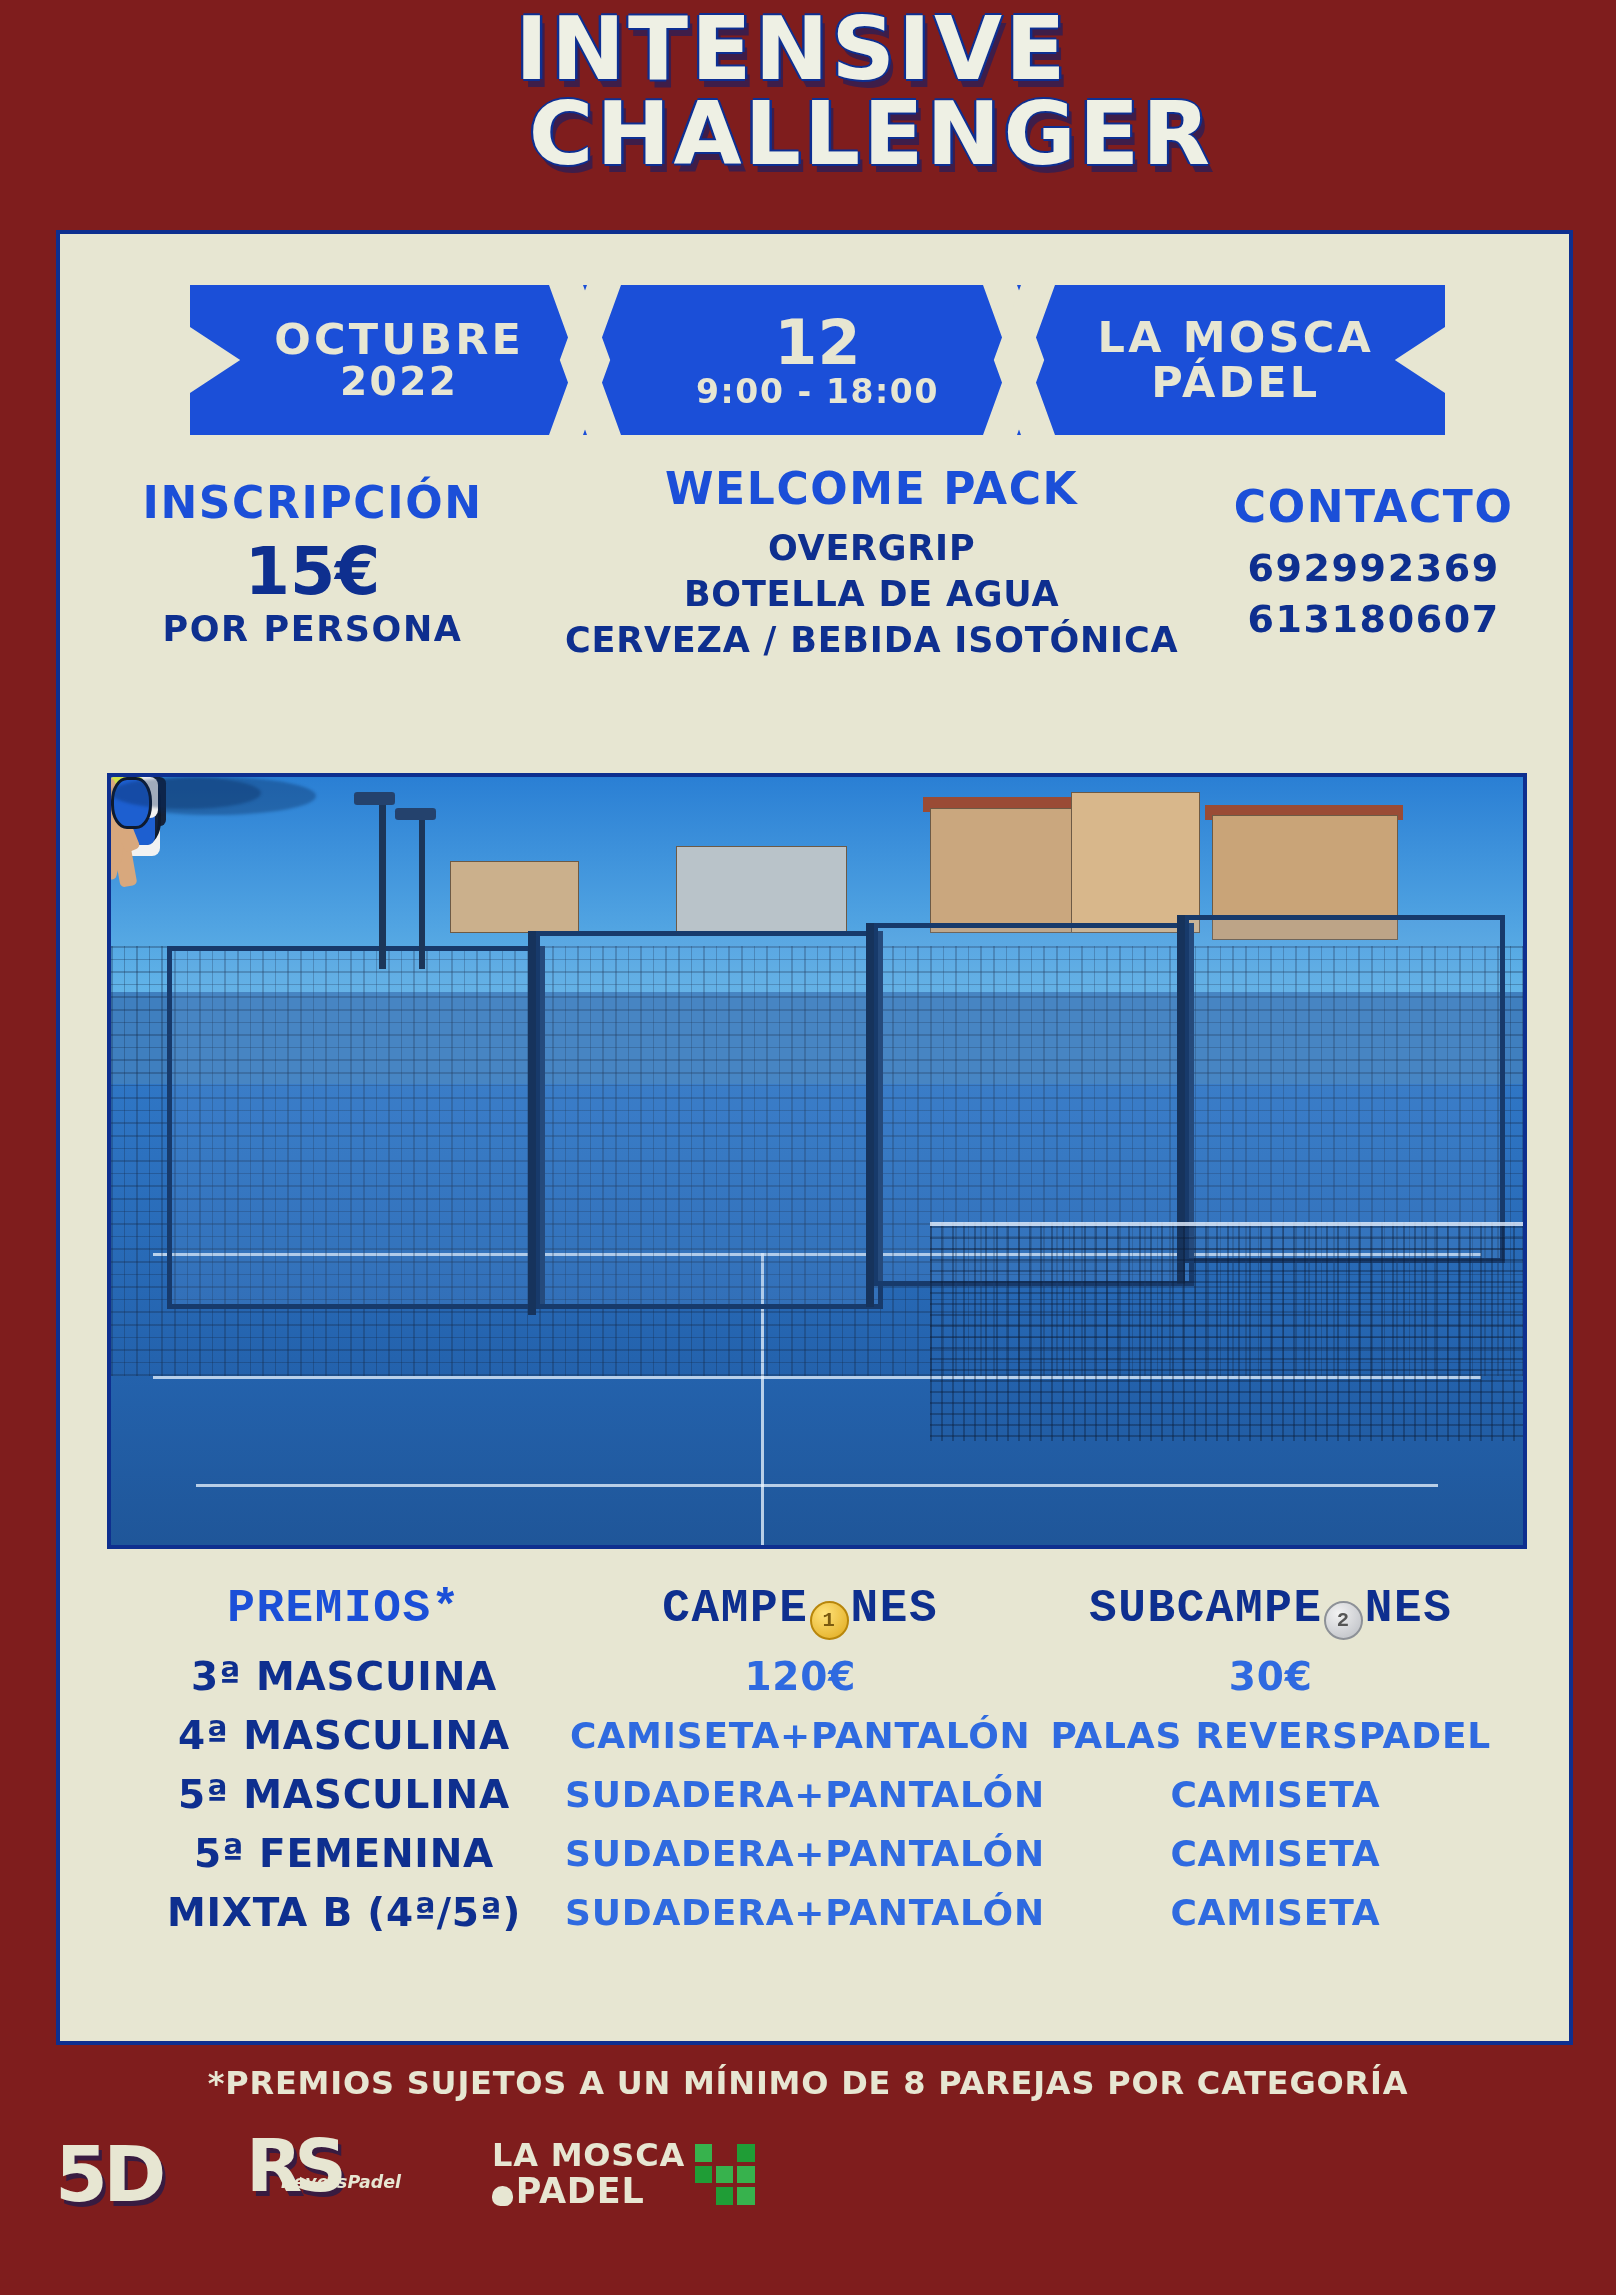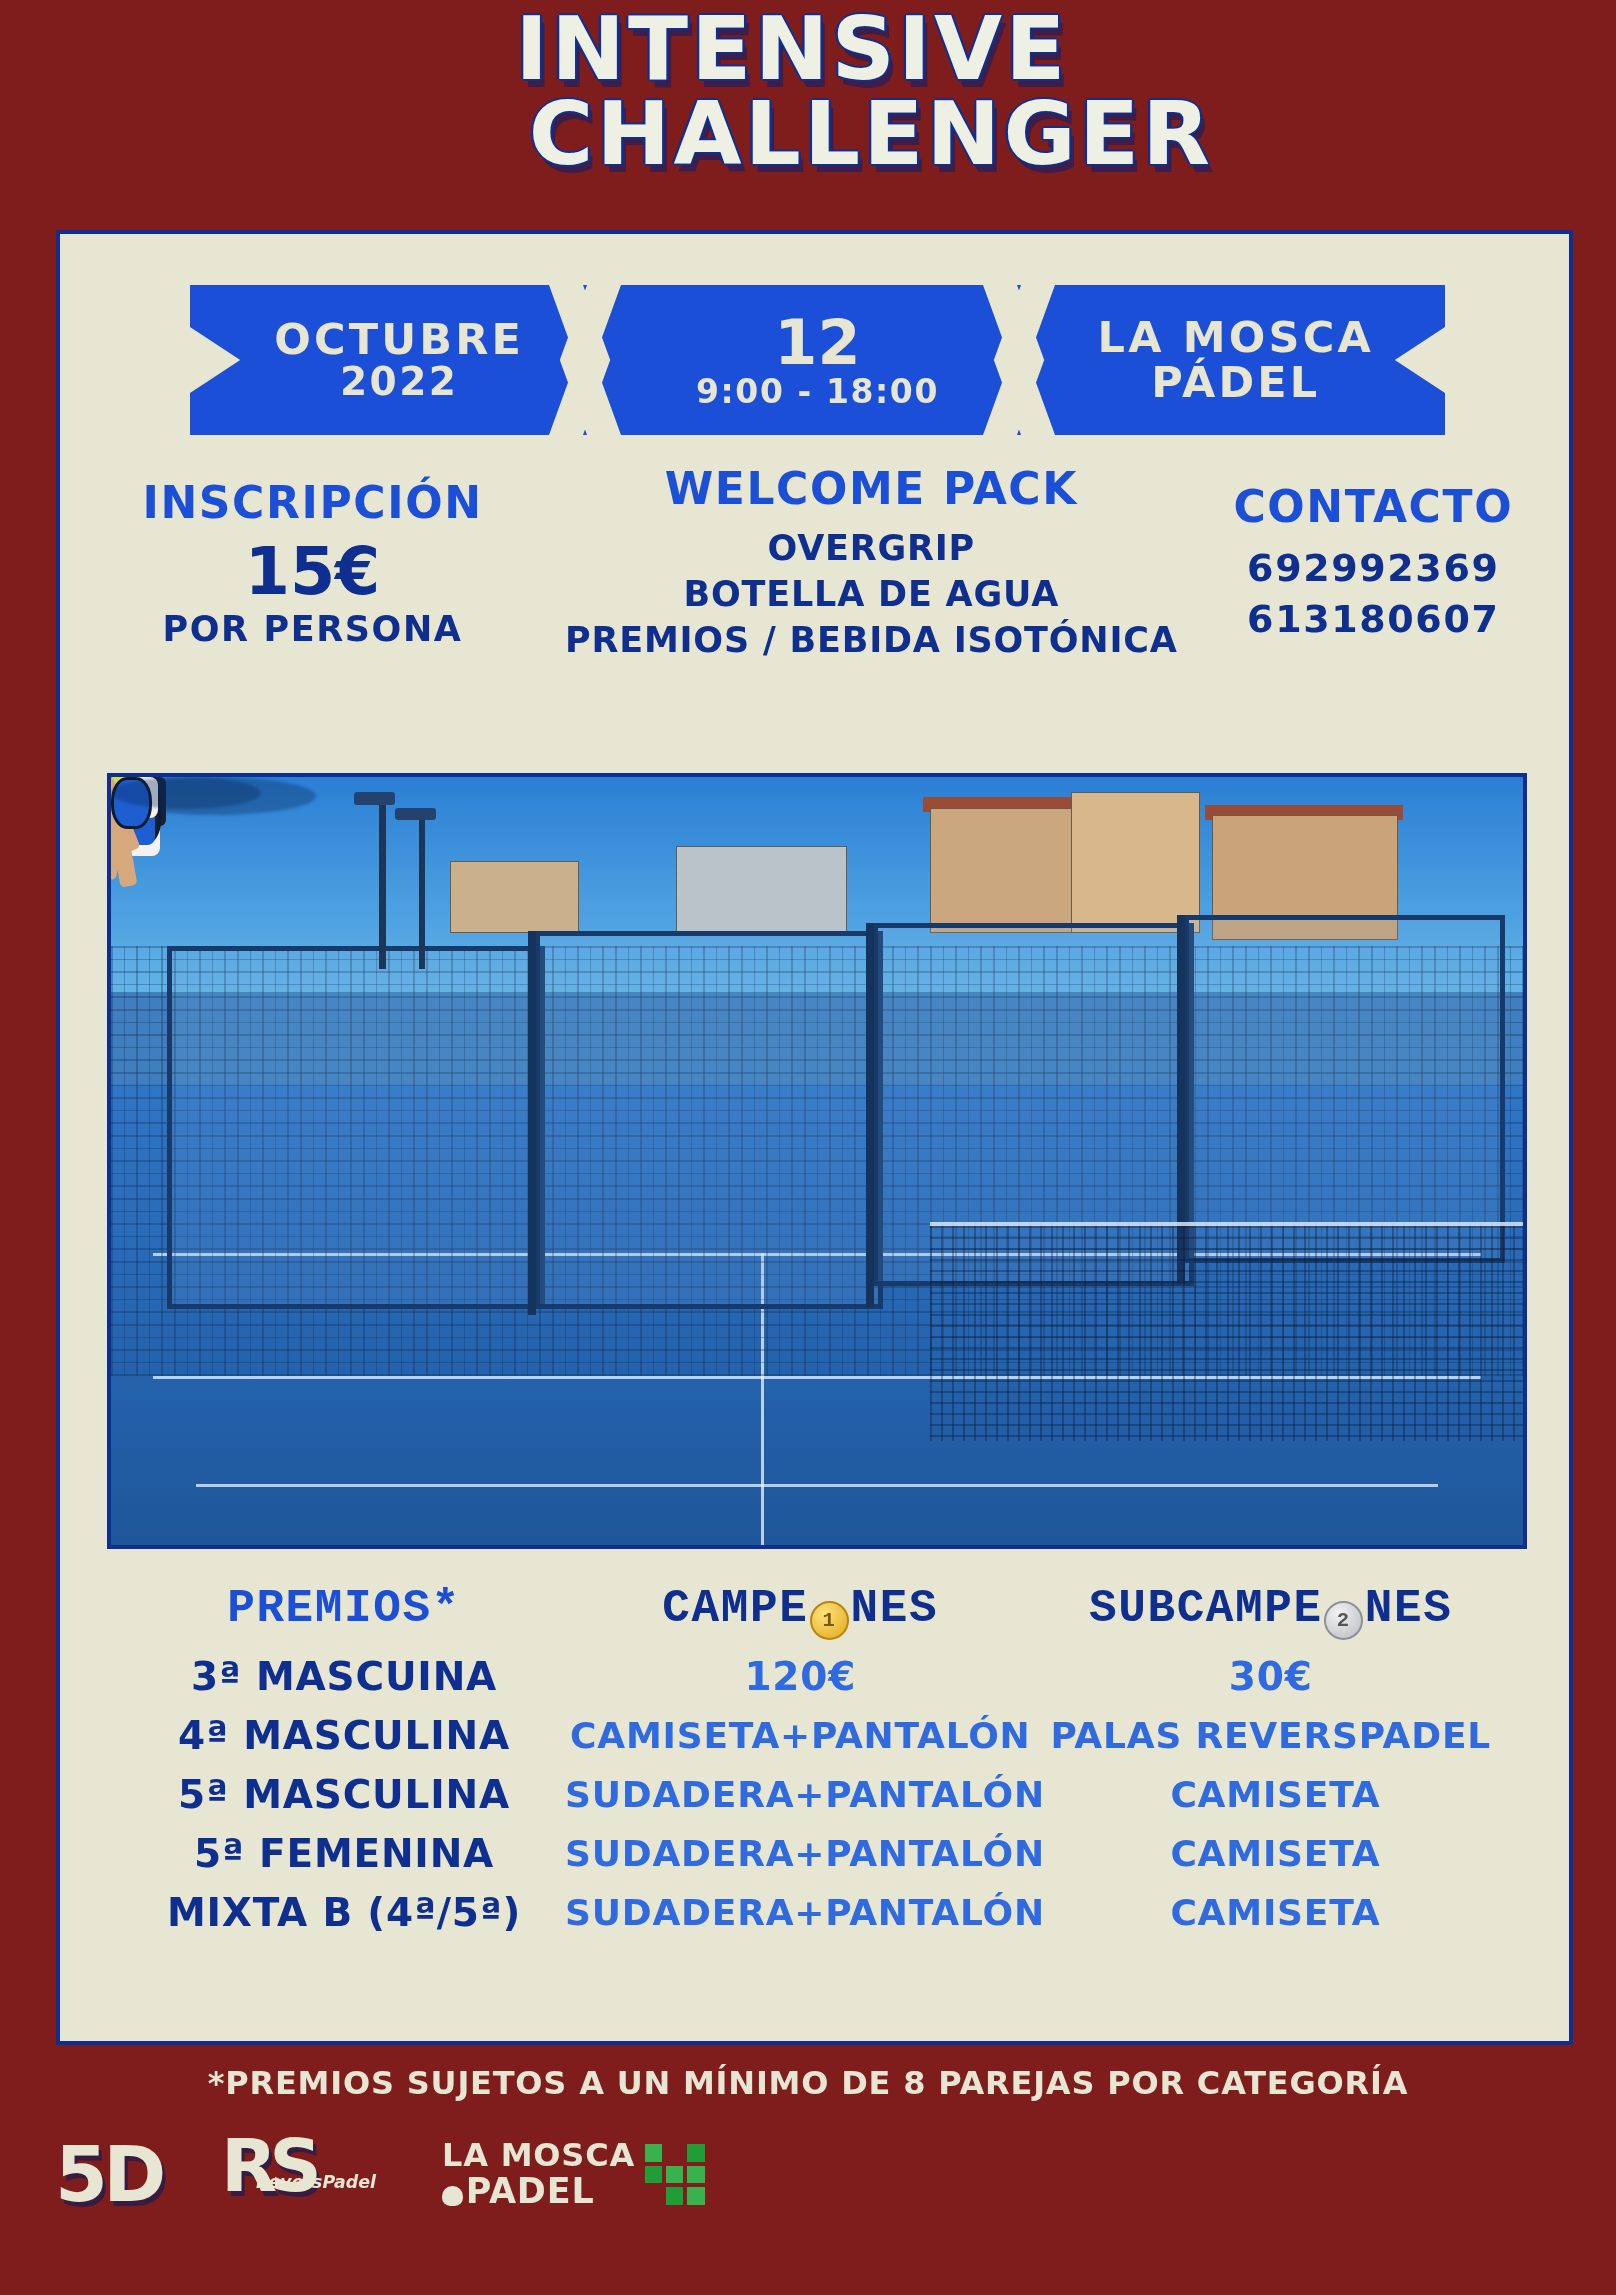--- a/index.html
+++ b/index.html
@@ -357,21 +357,21 @@
     letter-spacing: 0.8px;
   }
 
   
   .logos {
     position: absolute;
     left: 55px;
     top: 2123px;
     display: flex;
     align-items: center;
-    gap: 71px;
+    gap: 96px;
   }
   .logo5d {
     position: relative;
     width: 95px; height: 95px;
     color: #e7e6d2;
     font-size: 76px;
     font-weight: bold;
     line-height: 95px;
     letter-spacing: -4.7px;
     text-shadow: 3.2px 4.7px 0 rgba(8,26,90,0.6);
@@ -458,21 +458,21 @@
     <div class="info-row">
       <div class="info-col left">
         <div class="info-head">INSCRIPCIÓN</div>
         <div class="price">15€</div>
         <div class="price-sub">POR PERSONA</div>
       </div>
       <div class="info-col mid">
         <div class="info-head">WELCOME PACK</div>
         <div class="pack-item">OVERGRIP</div>
         <div class="pack-item">BOTELLA DE AGUA</div>
-        <div class="pack-item">PREMIOS / BEBIDA ISOTÓNICA</div>
+        <div class="pack-item">CERVEZA / BEBIDA ISOTÓNICA</div>
       </div>
       <div class="info-col right">
         <div class="info-head">CONTACTO</div>
         <div class="contact-item">692992369</div>
         <div class="contact-item">613180607</div>
       </div>
     </div>
 
     <div class="photo">
       <div class="sky"></div>

